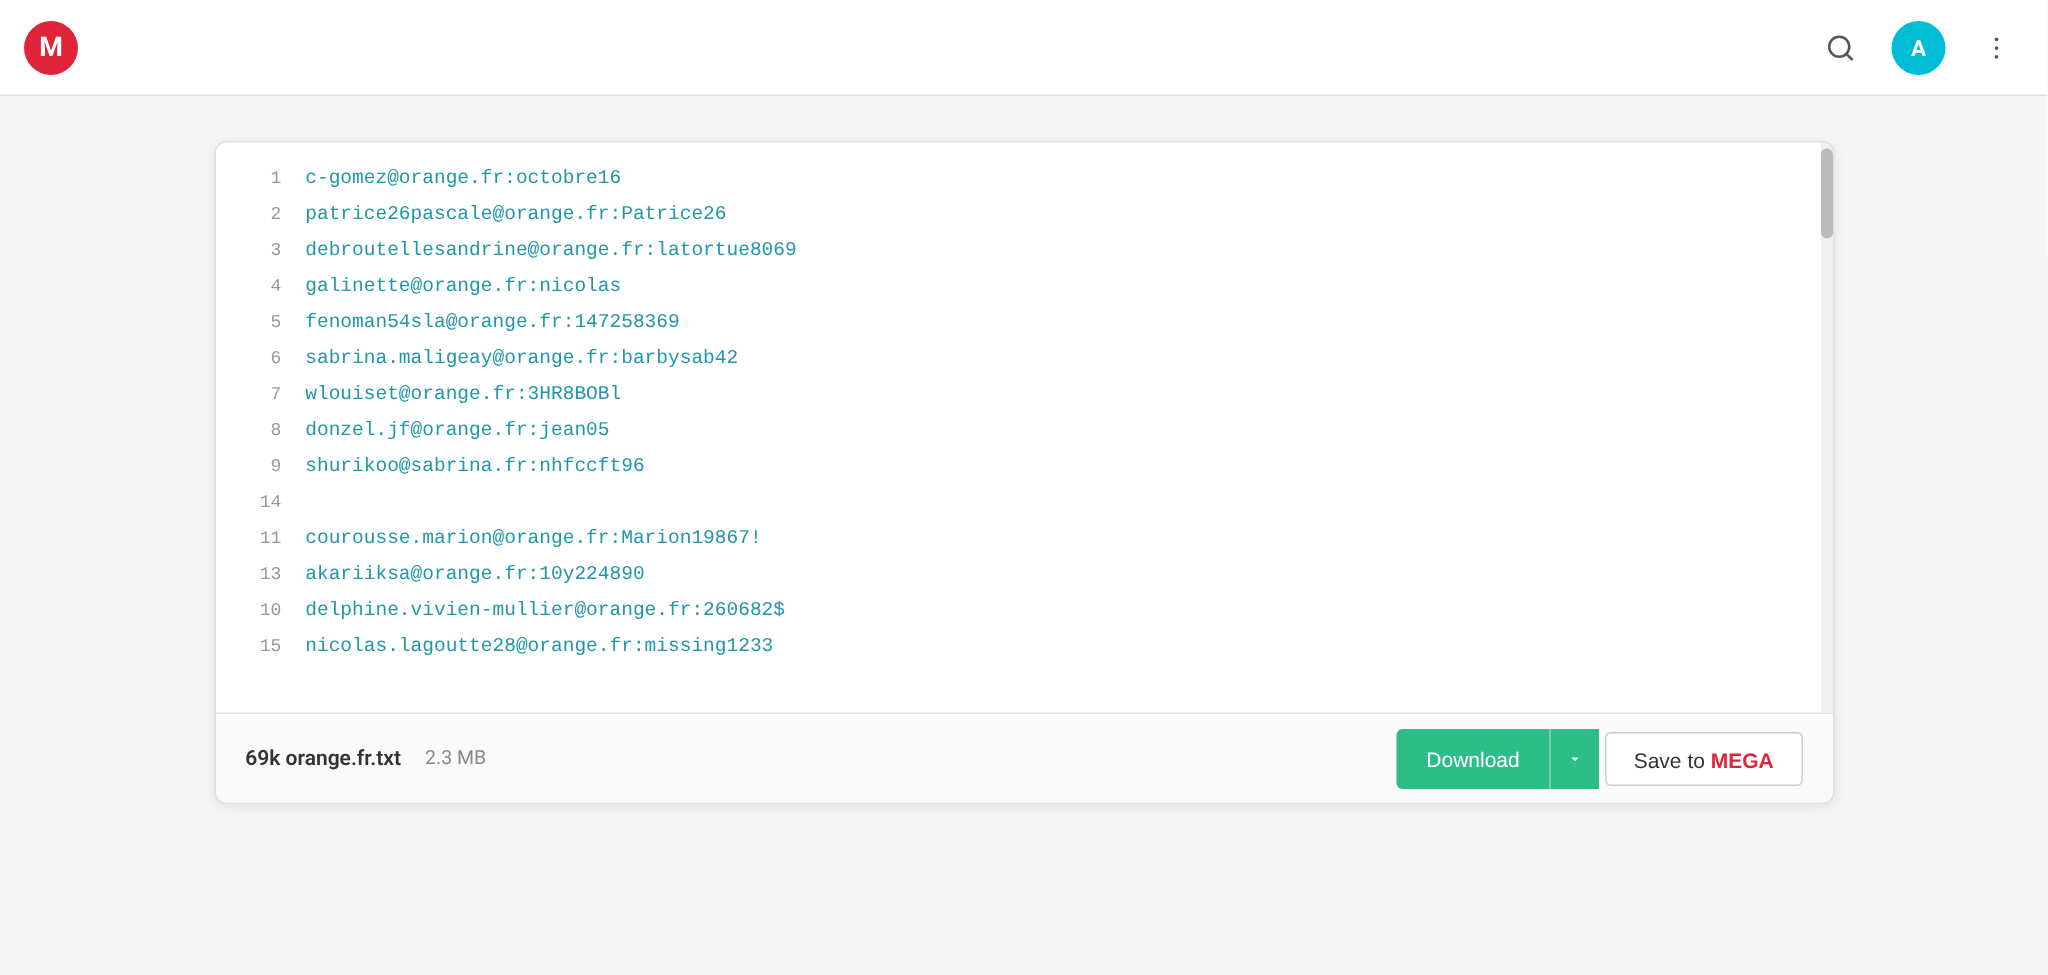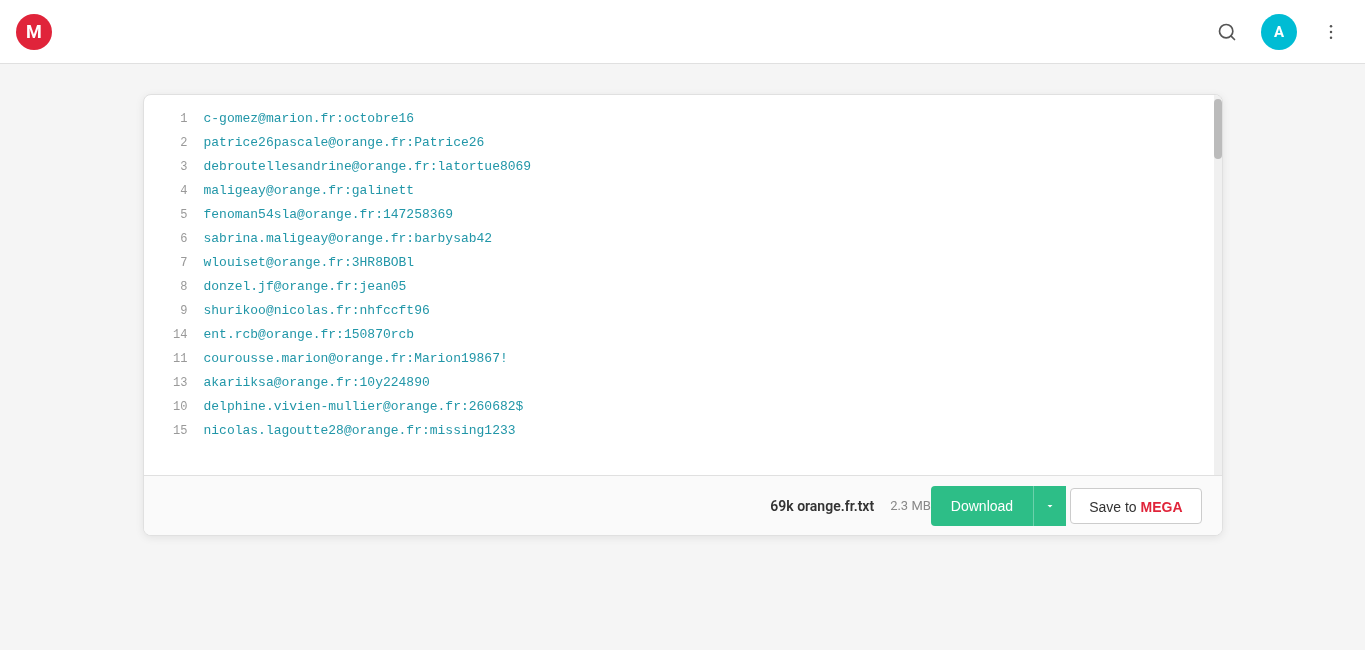--- a/index.html
+++ b/index.html
@@ -131,21 +131,21 @@
     }
     .line-content {
       color: #2196a8;
       white-space: nowrap;
     }
 
     
     .file-footer {
       display: flex;
       align-items: center;
-      justify-content: flex-end;
+      justify-content: space-between;
       padding: 0 20px;
       height: 60px;
       border-top: 1px solid #e0e0e0;
       background: #fafafa;
     }
 
     .file-info {
       display: flex;
       align-items: center;
       gap: 16px;
@@ -237,57 +237,56 @@
 </header>
 
 <div class="main">
   <div class="file-viewer">
 
     <div class="file-content">
       <div class="code-area" id="code-lines">
 
       <div class="code-line">
             <span class="line-number">1</span>
-            <span class="line-content">c-gomez@marion.fr:octobre16</span>
+            <span class="line-content">c-gomez@orange.fr:octobre16</span>
           </div>
           <div class="code-line">
             <span class="line-number">2</span>
             <span class="line-content">patrice26pascale@orange.fr:Patrice26</span>
           </div>
           <div class="code-line">
             <span class="line-number">3</span>
             <span class="line-content">debroutellesandrine@orange.fr:latortue8069</span>
           </div>
           <div class="code-line">
             <span class="line-number">4</span>
-            <span class="line-content">maligeay@orange.fr:galinett</span>
+            <span class="line-content">galinette@orange.fr:nicolas</span>
           </div>
           <div class="code-line">
             <span class="line-number">5</span>
             <span class="line-content">fenoman54sla@orange.fr:147258369</span>
           </div>
           <div class="code-line">
             <span class="line-number">6</span>
             <span class="line-content">sabrina.maligeay@orange.fr:barbysab42</span>
           </div>
           <div class="code-line">
             <span class="line-number">7</span>
             <span class="line-content">wlouiset@orange.fr:3HR8BOBl</span>
           </div>
           <div class="code-line">
             <span class="line-number">8</span>
             <span class="line-content">donzel.jf@orange.fr:jean05</span>
           </div>
           <div class="code-line">
             <span class="line-number">9</span>
-            <span class="line-content">shurikoo@nicolas.fr:nhfccft96</span>
+            <span class="line-content">shurikoo@sabrina.fr:nhfccft96</span>
           </div>
           <div class="code-line">
             <span class="line-number">14</span>
-            <span class="line-content">ent.rcb@orange.fr:150870rcb</span>
           </div>
           <div class="code-line">
             <span class="line-number">11</span>
             <span class="line-content">courousse.marion@orange.fr:Marion19867!</span>
           </div>
           <div class="code-line">
             <span class="line-number">13</span>
             <span class="line-content">akariiksa@orange.fr:10y224890</span>
           </div>
           <div class="code-line">

